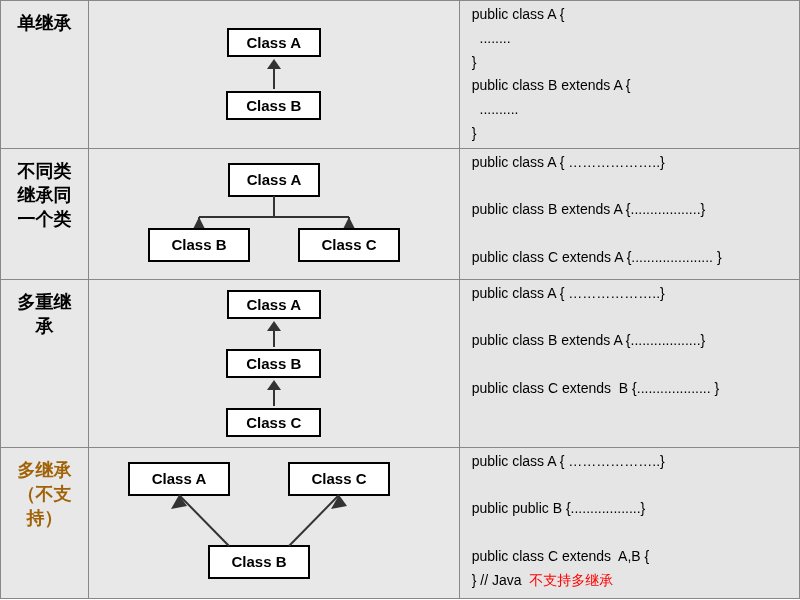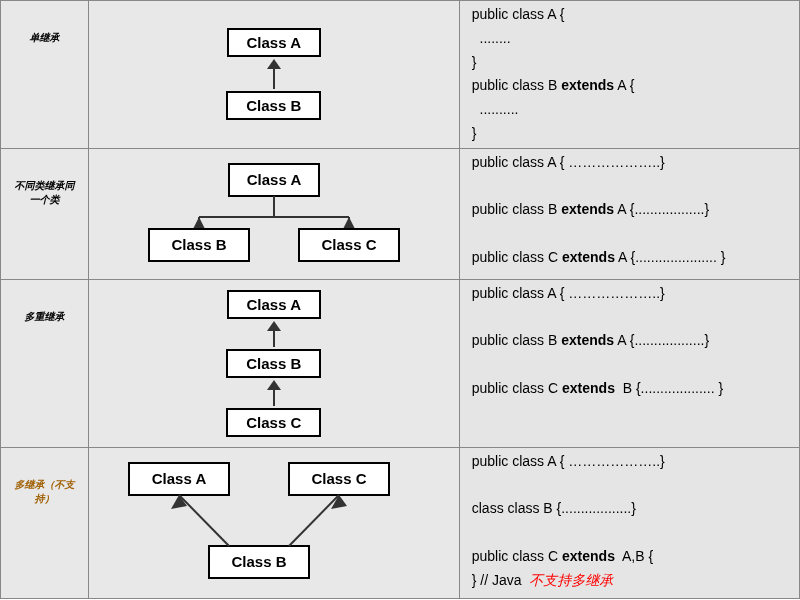--- a/index.html
+++ b/index.html
@@ -18,26 +18,25 @@
     }
     td {
       border: 1px solid #888;
       vertical-align: middle;
       padding: 10px;
     }
     .left-cell {
       width: 80px;
       background: #e8e8e8;
       text-align: center;
-      font-size: 10px;
+      font-size: 18px;
       font-weight: bold;
       color: #000;
       vertical-align: top;
-      padding-top: 30px;
-      font-style: italic;
+      padding-top: 10px;
     }
     .left-cell.red-text {
       color: #a16207;
     }
     .diagram-cell {
       width: 338px;
       background: #e8e8e8;
       text-align: center;
       padding: 10px 5px;
       vertical-align: middle;
@@ -66,22 +65,22 @@
       margin: 0 auto;
     }
     .arrow-head-up {
       width: 0;
       height: 0;
       border-left: 7px solid transparent;
       border-right: 7px solid transparent;
       border-bottom: 10px solid #333;
       margin: 0 auto;
     }
-    .code-bold { font-weight: bold; }
-    .red { color: red; font-style: italic; }
+    .code-bold { font-weight: normal; }
+    .red { color: red; }
     svg { display: block; margin: 0 auto; }
   </style>
 </head>
 <body>
 
 <table>
 
   <tbody>
       <tr>
     <td class="left-cell">
@@ -195,20 +194,20 @@
         <line x1="105" y1="88" x2="55" y2="37" stroke="#333" stroke-width="2"></line>
         <polygon points="55,37 47,51 63,48" fill="#333"></polygon>
 
         <line x1="165" y1="88" x2="215" y2="37" stroke="#333" stroke-width="2"></line>
         <polygon points="215,37 207,51 223,48" fill="#333"></polygon>
       </svg>
     </td>
     <td class="code-cell">
       <div>public class A { ………………..}</div>
       <div>&nbsp;</div>
-      <div>class class B {..................}</div>
+      <div>public public B {..................}</div>
       <div>&nbsp;</div>
       <div>public class C <span class="code-bold">extends</span>&nbsp; A,B {</div>
       <div>} // Java &nbsp;<span class="red">不支持多继承</span></div>
     </td>
   </tr>
 </tbody>
   </table>
 
 </body></html>

